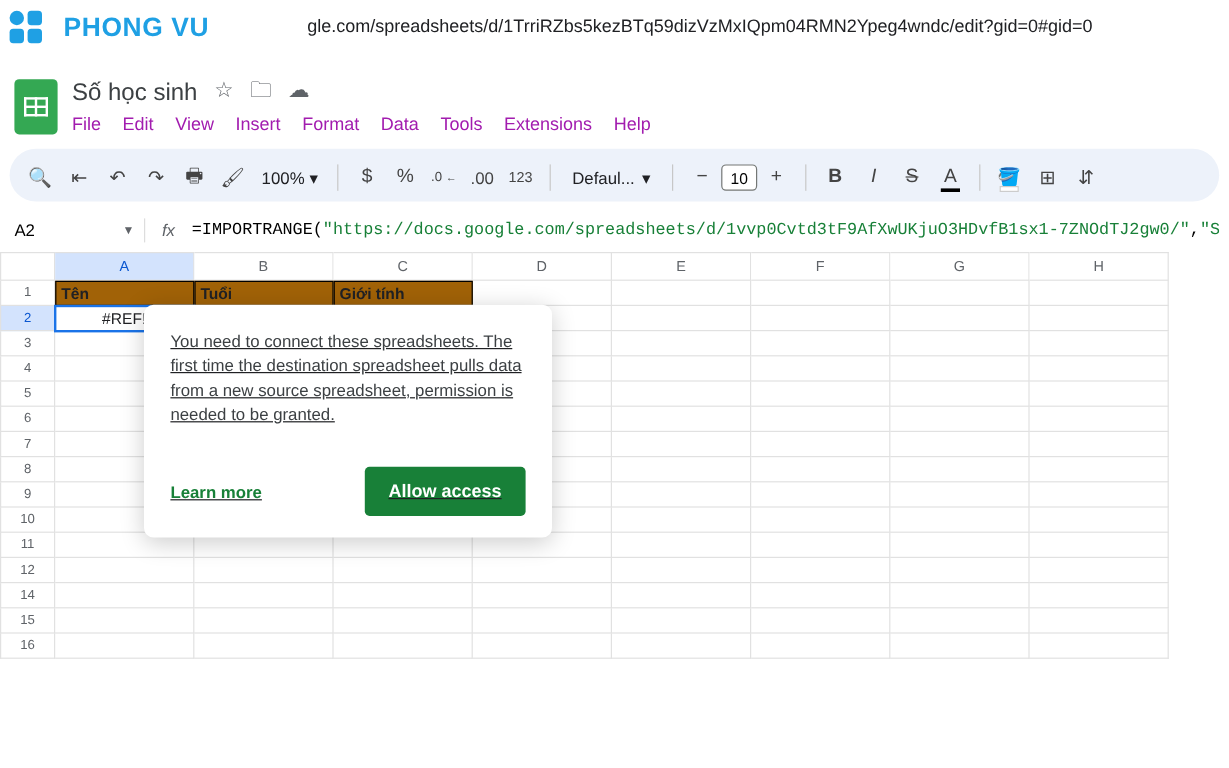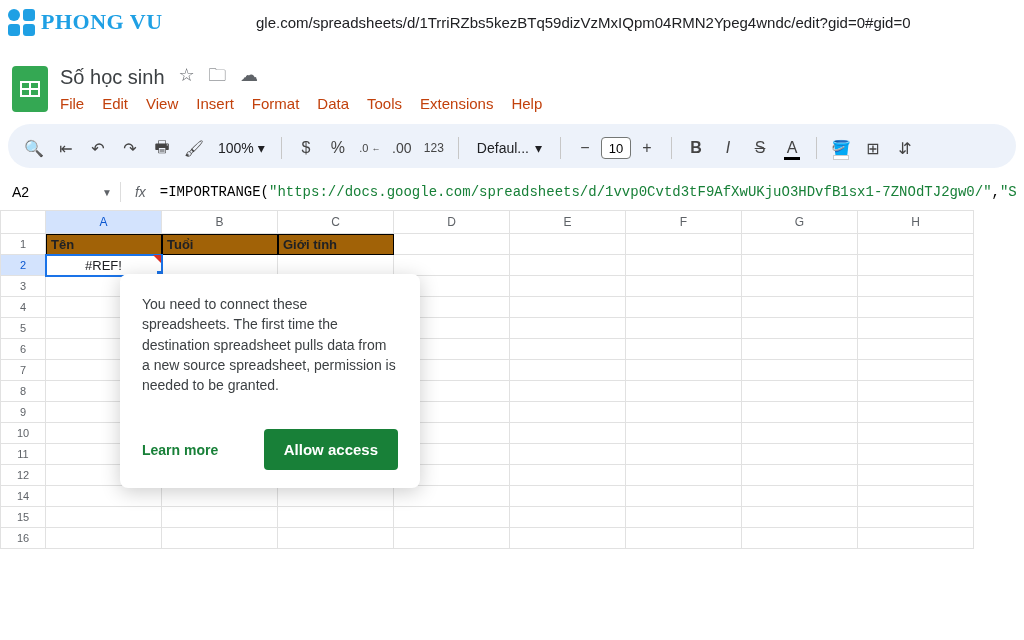--- a/index.html
+++ b/index.html
@@ -1,33 +1,33 @@
 <!DOCTYPE html>
 <html><head>
 <meta charset="utf-8">
 <style>
 * { box-sizing: border-box; margin: 0; padding: 0; }
 body { font-family: Arial, sans-serif; font-size: 13px; color: #202124; width: 1024px; height: 640px; overflow: hidden; background: #fff; }
 
 .top-bar { display: flex; align-items: center; height: 44px; padding: 0 8px; }
-.logo-area { display: flex; align-items: flex-start; gap: 6px; width: 240px; font-family: Liberation Serif, serif; }
+.logo-area { display: flex; align-items: flex-end; gap: 18px; width: 240px; }
 .logo-dots { display: grid; grid-template-columns: 1fr 1fr; gap: 3px; }
 .logo-dots span { width: 12px; height: 12px; background: #1fa0e4; border-radius: 3px; }
 .logo-dots span:first-child { border-radius: 50%; }
 .logo-text { font-weight: 800; font-size: 22px; color: #1fa0e4; letter-spacing: .5px; }
 .url-bar { flex: 1; font-size: 15px; color: #202124; padding: 6px 8px; white-space: nowrap; overflow: hidden; }
 
 .doc-header { display: flex; align-items: flex-start; padding: 18px 12px 0 12px; gap: 12px; }
 .sheets-icon { width: 36px; height: 46px; background: #34a853; border-radius: 4px; position: relative; display: flex; align-items: center; justify-content: center; margin-top: 4px; }
 .sheets-icon::after { content: ""; width: 20px; height: 16px; background: linear-gradient(#fff,#fff) 0 0/100% 2px no-repeat, linear-gradient(#fff,#fff) 0 50%/100% 2px no-repeat, linear-gradient(#fff,#fff) 0 100%/100% 2px no-repeat, linear-gradient(#fff,#fff) 0 0/2px 100% no-repeat, linear-gradient(#fff,#fff) 50% 0/2px 100% no-repeat, linear-gradient(#fff,#fff) 100% 0/2px 100% no-repeat; }
 .doc-meta { display: flex; flex-direction: column; gap: 1px; }
 .title-row { display: flex; align-items: center; gap: 14px; }
 .doc-title { font-size: 20px; color: #3c4043; }
 .title-icons span { color: #5f6368; font-size: 18px; margin-right: 10px; cursor: pointer; }
-.menubar { display: flex; gap: 18px; font-size: 15px; color: #c2410c; padding-top: 2px; }
+.menubar { display: flex; gap: 18px; font-size: 15px; color: #a21caf; padding-top: 2px; }
 .menubar span { cursor: pointer; }
 
 .toolbar { display: flex; align-items: center; gap: 4px; padding: 10px 12px 6px 12px; background:#edf2fa; border-radius: 40px; margin: 12px 8px 8px 8px; }
 .tb-btn { width: 28px; height: 28px; display: flex; align-items: center; justify-content: center; color: #444; cursor: pointer; border-radius: 4px; font-size: 16px; }
 .tb-sep { width: 1px; height: 22px; background: #c7c7c7; margin: 0 6px; }
 .zoom { display: flex; align-items: center; gap: 4px; font-size: 14px; padding: 0 6px; cursor: pointer; justify-content: space-between; }
 .font-sel { display: flex; align-items: center; gap: 6px; font-size: 14px; padding: 0 8px; cursor: pointer; }
 .size-box { display: flex; align-items: center; gap: 2px; }
 .size-input { width: 30px; height: 22px; border: 1px solid #747775; border-radius: 4px; text-align: center; font-size: 13px; }
 .bold { font-weight: bold; }
@@ -55,21 +55,21 @@
 .row { display: flex; }
 .rh { width: 46px; height: 21px; border: 1px solid #e1e1e1; border-top:none; display:flex; align-items:center; justify-content:center; font-size: 11px; color:#5f6368; cursor:pointer; }
 .rh.sel { background: #d3e3fd; color:#0b57d0; }
 .cell { width: 116px; height: 21px; border: 1px solid #e1e1e1; border-top:none; border-left:none; font-size: 13px; padding: 0 4px; display:flex; align-items:center; overflow:hidden; }
 .hdr-cell { background: #a16207; font-weight: bold; border: 1px solid #000; }
 .active { outline: 2px solid #1a73e8; outline-offset: -1px; position: relative; z-index: 2; justify-content:center; }
 .active::after { content:""; position:absolute; right:-3px; bottom:-3px; width:6px; height:6px; background:#1a73e8; border:1px solid #fff; }
 .ref-mark { position:relative; }
 .ref-mark::before { content:""; position:absolute; top:0; right:0; border: 4px solid transparent; border-top-color:#d93025; border-right-color:#d93025; }
 
-.popover { position: absolute; top: 64px; left: 120px; width: 300px; background: #fff; border-radius: 8px; box-shadow: 0 4px 20px rgba(0,0,0,.2); padding: 20px 22px 18px 22px; z-index: 10; }
+.popover { position: absolute; top: 44px; left: 120px; width: 340px; background: #fff; border-radius: 8px; box-shadow: 0 4px 20px rgba(0,0,0,.2); padding: 20px 22px 18px 22px; z-index: 10; text-decoration: underline; }
 .popover p { font-size: 14px; color: #3c4043; line-height: 1.45; }
 .pop-actions { display: flex; justify-content: space-between; align-items: center; margin-top: 34px; }
 .learn { color: #188038; font-weight: 600; font-size: 14px; cursor:pointer; }
 .allow { background: #188038; color: #fff; border: none; border-radius: 4px; padding: 12px 20px; font-size: 15px; font-weight: 600; cursor: pointer; }
 </style>
 </head>
 <body>
 
 <div class="top-bar">
   <div class="logo-area">

